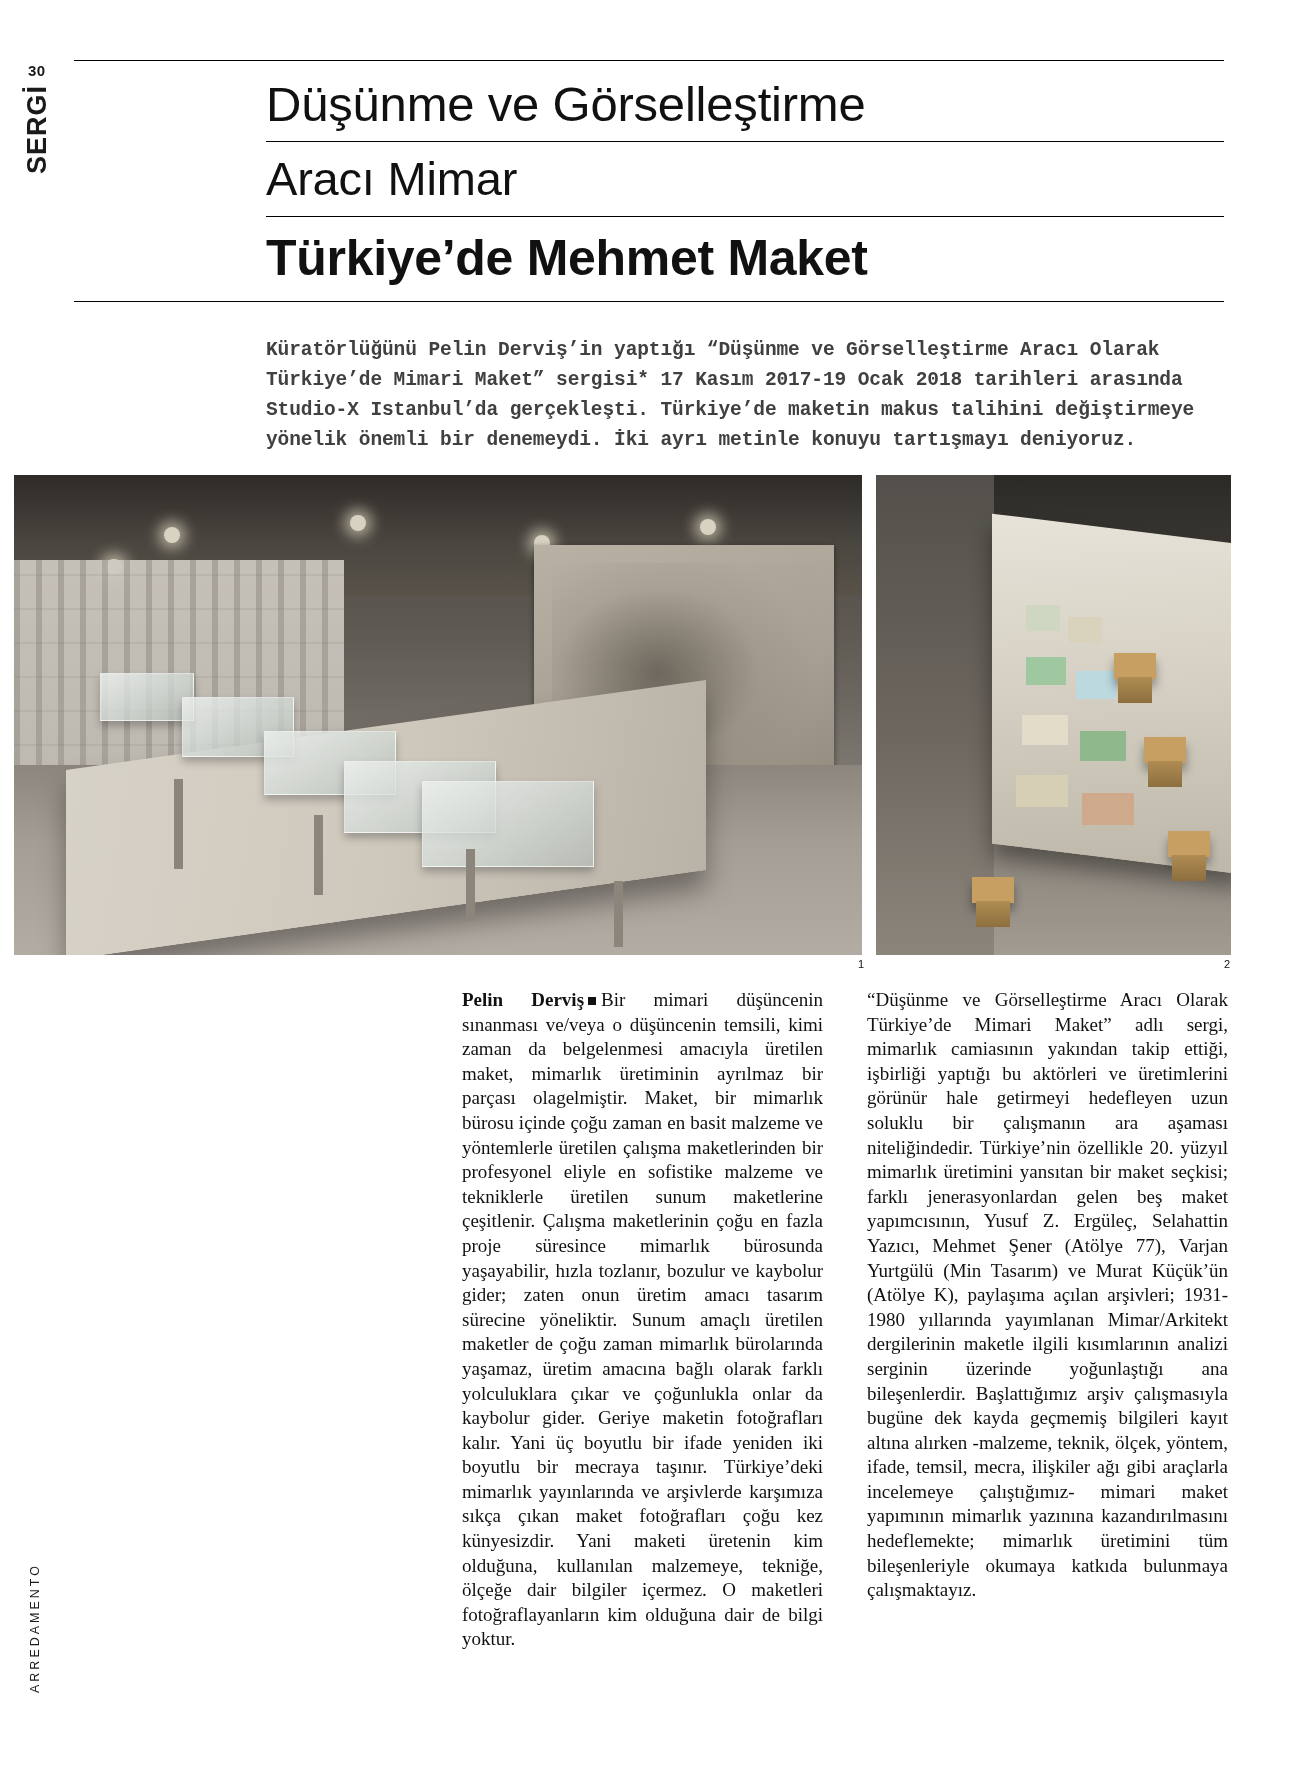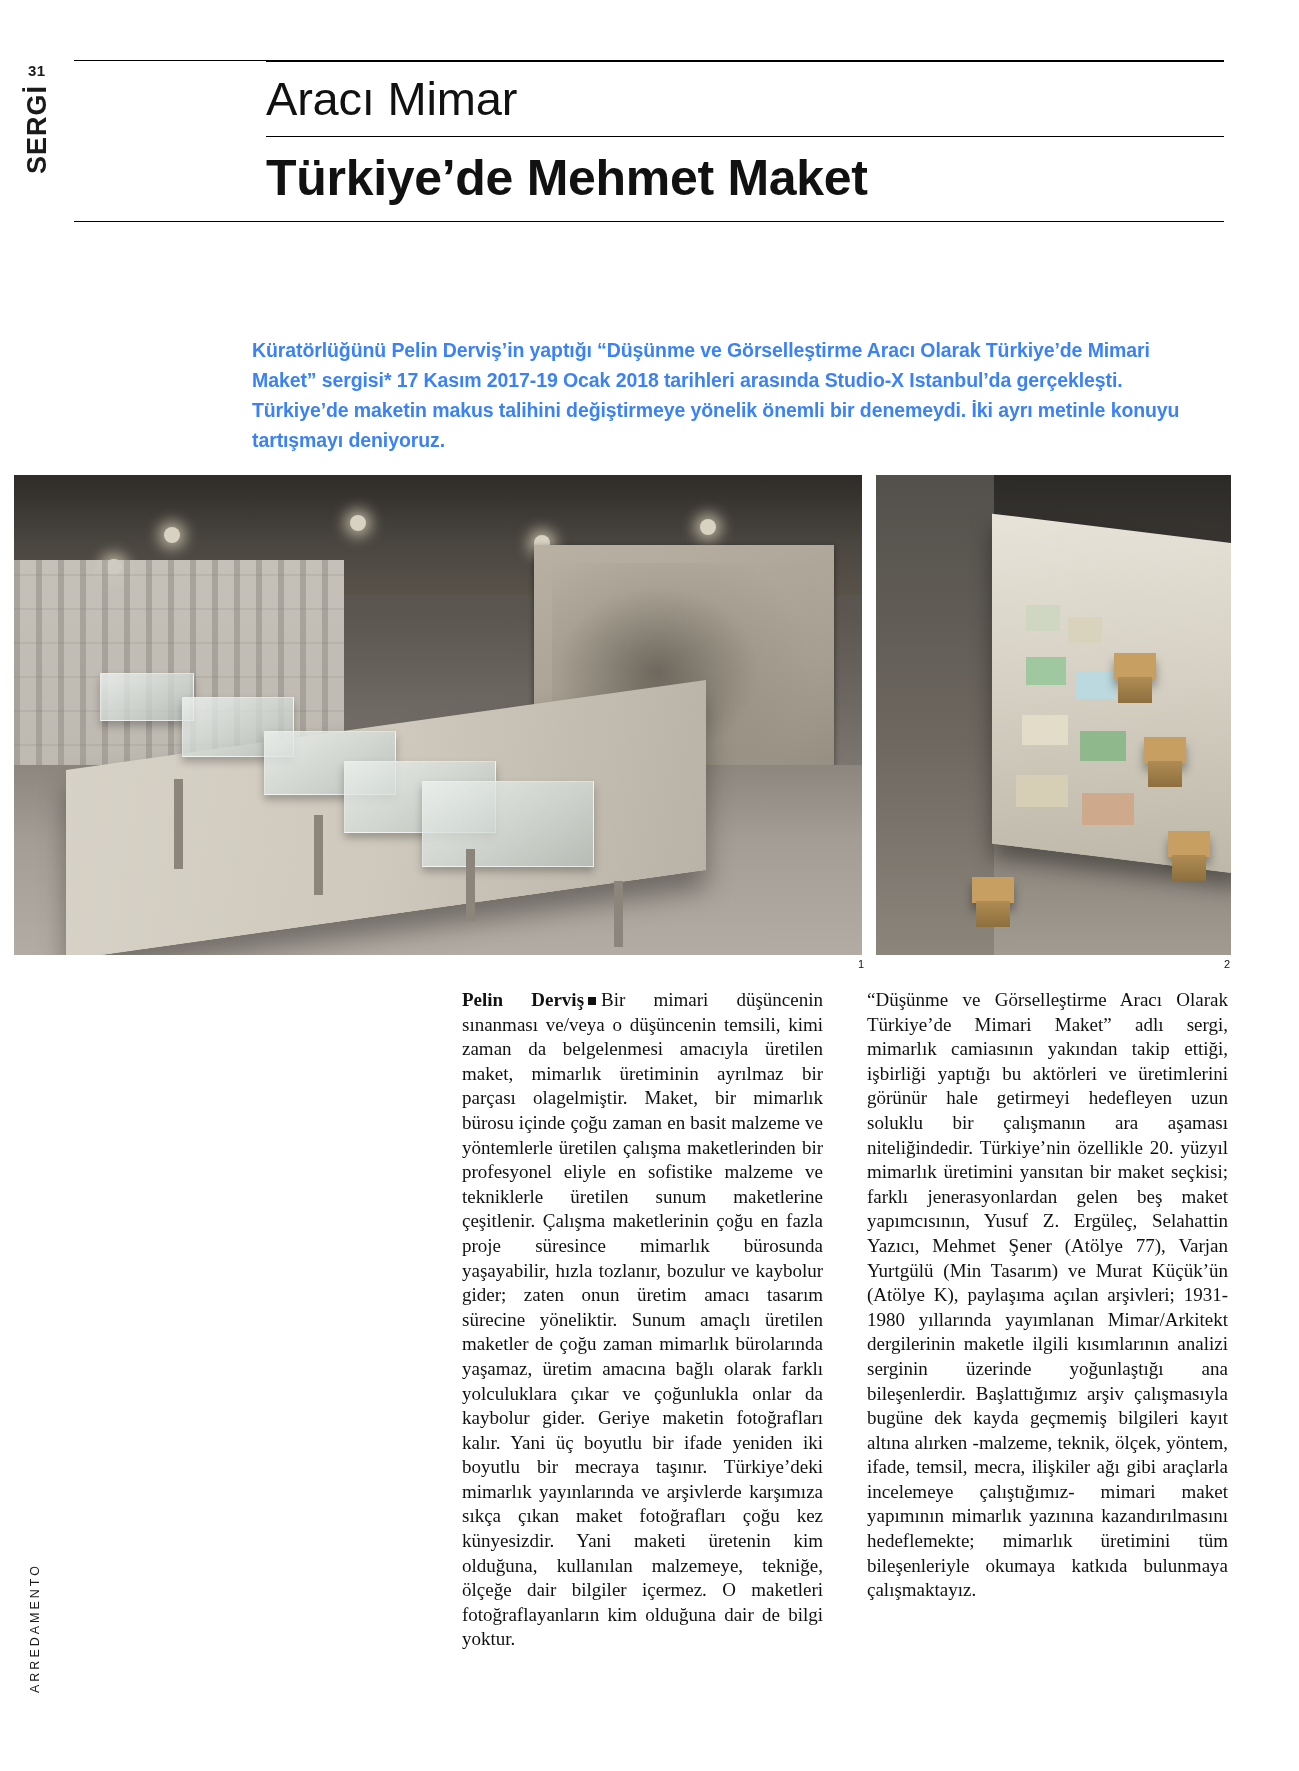--- a/index.html
+++ b/index.html
@@ -96,28 +96,28 @@
   .title-l3 {
     font-size: 50px;
     font-weight: bold;
     line-height: 66px;
     padding: 8px 0 10px 0;
     letter-spacing: -0.3px;
   }
 
   .standfirst {
     position: absolute;
-    left: 252px;
+    left: 266px;
     top: 335px;
     width: 930px;
-    font-family: Liberation Sans, sans-serif;
+    font-family: Liberation Mono, monospace;
     font-size: 19.5px;
     font-weight: bold;
     line-height: 30px;
-    color: #3b82f6;
+    color: #404040;
     letter-spacing: -0.1px;
   }
 
   
   .photos {
     position: absolute;
     left: 14px;
     top: 475px;
     width: 1217px;
     height: 480px;
@@ -248,27 +248,28 @@
     content:""; position:absolute; left:4px; top:24px; width:34px; height:26px;
     background: linear-gradient(180deg,#b08c52,#8d6f3f);
   }
 </style>
 </head>
 <body>
 
 <div class="page">
 
   <div class="rail">
-    <div class="page-number">31</div>
+    <div class="page-number">30</div>
     <div class="rail-section">SERGİ</div>
     <div class="rail-brand">ARREDAMENTO</div>
   </div>
 
   <div class="title-block">
     <div class="rule"></div>
+    <div class="title-line title-l1">Düşünme ve Görselleştirme</div>
     <div class="rule-short"></div>
     <div class="title-line title-l2">Aracı Mimar</div>
     <div class="rule-short"></div>
     <div class="title-line title-l3">Türkiye’de Mehmet Maket</div>
     <div class="rule"></div>
   </div>
 
   <div class="standfirst">Küratörlüğünü Pelin Derviş’in yaptığı “Düşünme ve Görselleştirme Aracı Olarak Türkiye’de Mimari Maket” sergisi* 17 Kasım 2017-19 Ocak 2018 tarihleri arasında Studio-X Istanbul’da gerçekleşti. Türkiye’de maketin makus talihini değiştirmeye yönelik önemli bir denemeydi. İki ayrı metinle konuyu tartışmayı deniyoruz.</div>
 
   <div class="photos">

